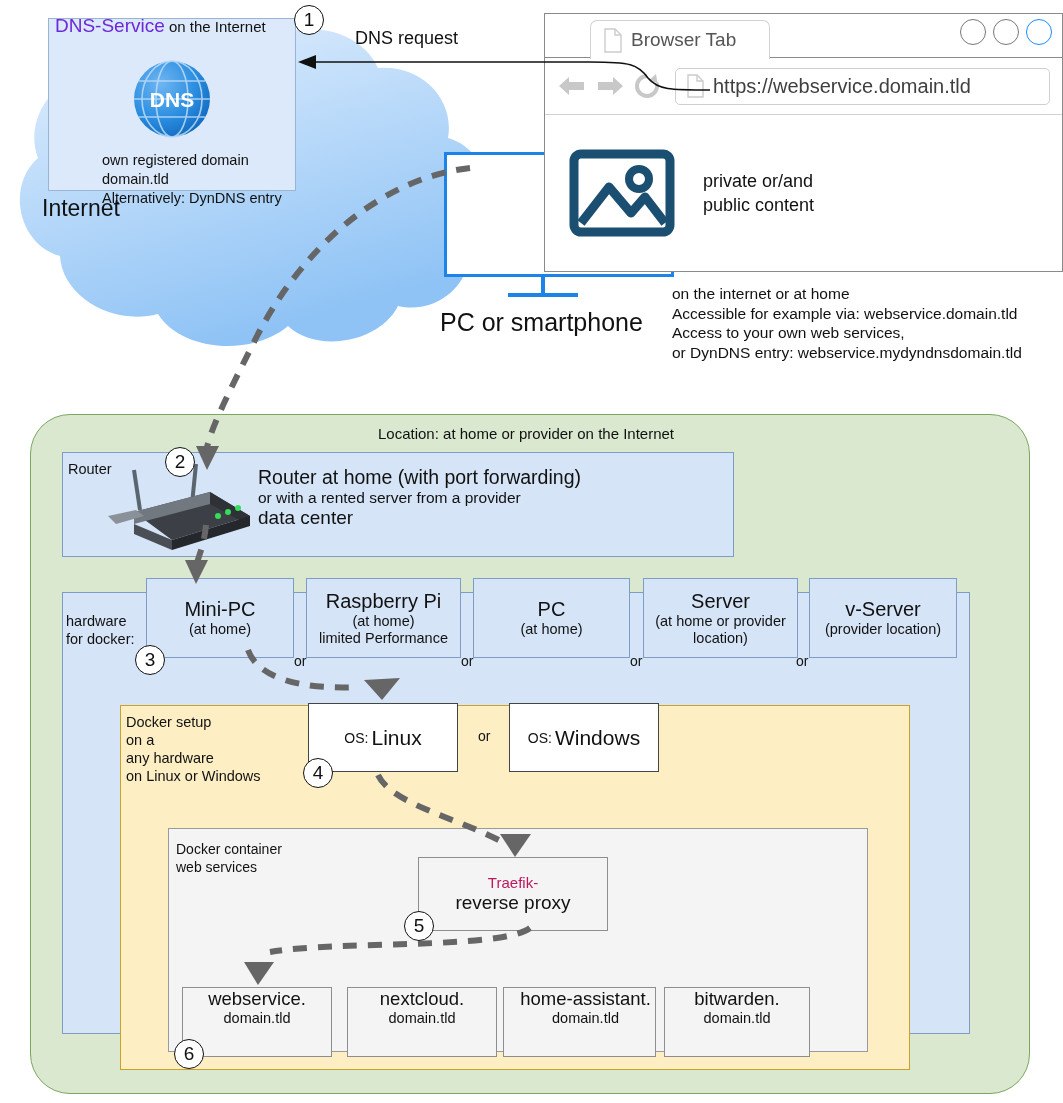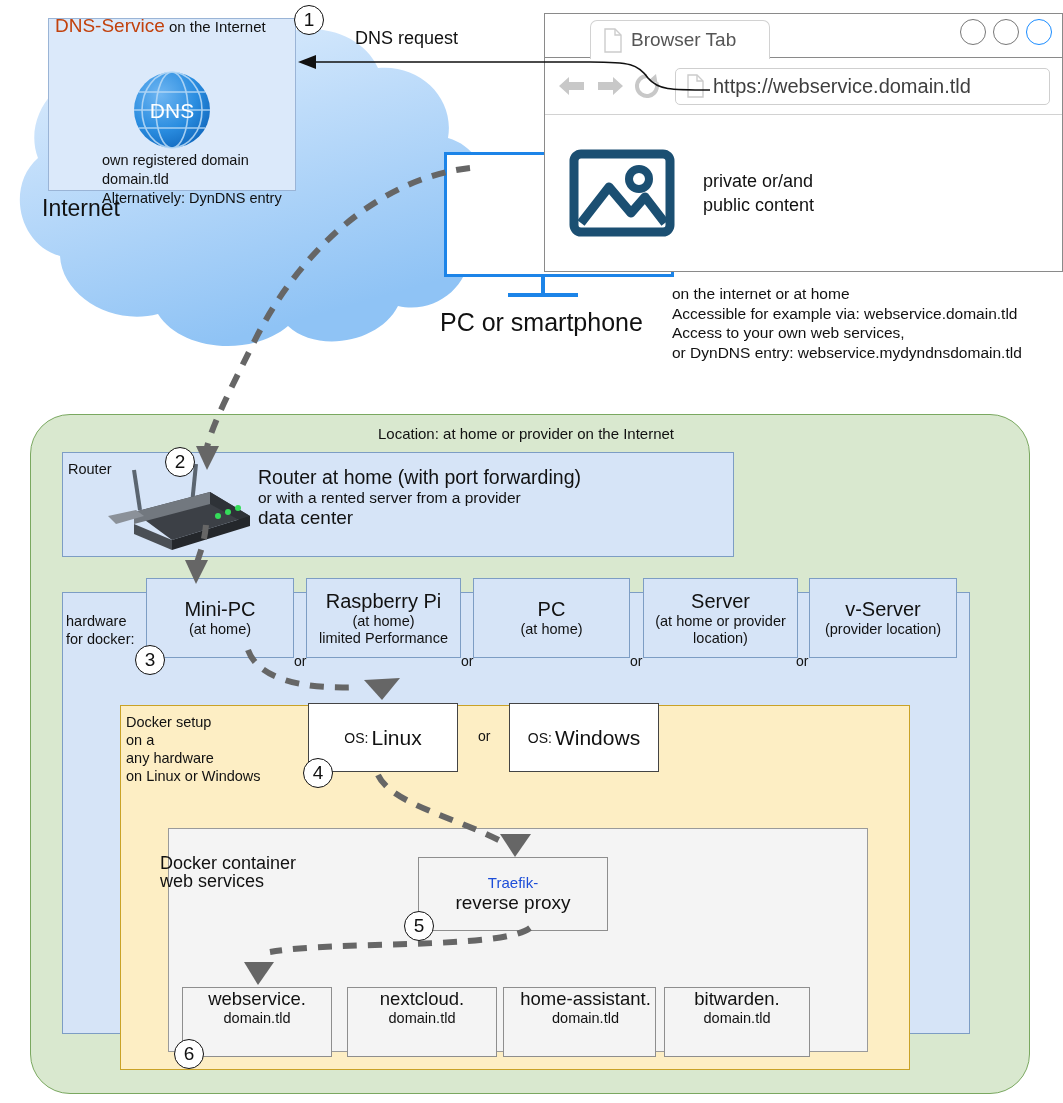--- a/index.html
+++ b/index.html
@@ -18,23 +18,23 @@
   #cloud-layer { left:0; top:20px; width:560px; height:345px; }
 
   
   #dns-panel {
     left:48px; top:18px; width:248px; height:173px;
     background:#dbe9fa; border:1px solid #9ab4d6;
   }
   #dns-title {
     position:absolute; left:6px; top:-4px; white-space:nowrap;
   }
-  #dns-title .big { font-size:19px; color:#c2410c; }
+  #dns-title .big { font-size:19px; color:#6d28d9; }
   #dns-title .small { font-size:15px; color:#111; }
-  #dns-globe { position:absolute; left:50%; top:51px; transform:translateX(-50%); }
+  #dns-globe { position:absolute; left:50%; top:40px; transform:translateX(-50%);font-weight:bold; }
   #dns-lines {
     position:absolute; left:53px; top:132px; font-size:14.5px; line-height:19px; color:#111;
   }
   #internet-label {
     left:42px; top:195px; font-size:23px; color:#111;
   }
 
   
   .numbox {
     width:30px; height:30px; border-radius:50%;
@@ -134,28 +134,28 @@
   }
   .osbox .pre { font-size:14px; color:#111; }
   .osbox .nm { font-size:21px; color:#111; margin-left:3px; }
   #os-or { left:478px; top:728px; font-size:14px; color:#111; z-index:11; }
 
   
   #cont-box {
     left:168px; top:828px; width:700px; height:224px;
     background:#f4f4f4; border:1px solid #9a9a9a; z-index:10;
   }
-  #cont-label { left:160px; top:840px; font-size:18px; line-height:18px; color:#111; z-index:12;margin-top:14px;}
+  #cont-label { left:176px; top:840px; font-size:14px; line-height:18px; color:#111; z-index:12;}
 
   #traefik {
     left:418px; top:857px; width:190px; height:74px;
     background:#f4f4f4; border:1px solid #8e8e8e; z-index:13;
     display:flex; flex-direction:column; align-items:center; justify-content:center;
   }
-  #traefik .t1 { font-size:15px; color:#1d4ed8; line-height:18px; }
+  #traefik .t1 { font-size:15px; color:#be185d; line-height:18px; }
   #traefik .t2 { font-size:19px; color:#111; line-height:22px; }
 
   .svcbox {
     position:absolute; top:987px; height:70px;
     background:#f4f4f4; border:1px solid #8e8e8e; z-index:13;
     display:flex; flex-direction:column; align-items:center; justify-content:flex-start;
     text-align:center;
   }
   .svcbox .t { font-size:18.5px; color:#111; line-height:21px; }
   .svcbox .s { font-size:14.5px; color:#111; line-height:18px; }

